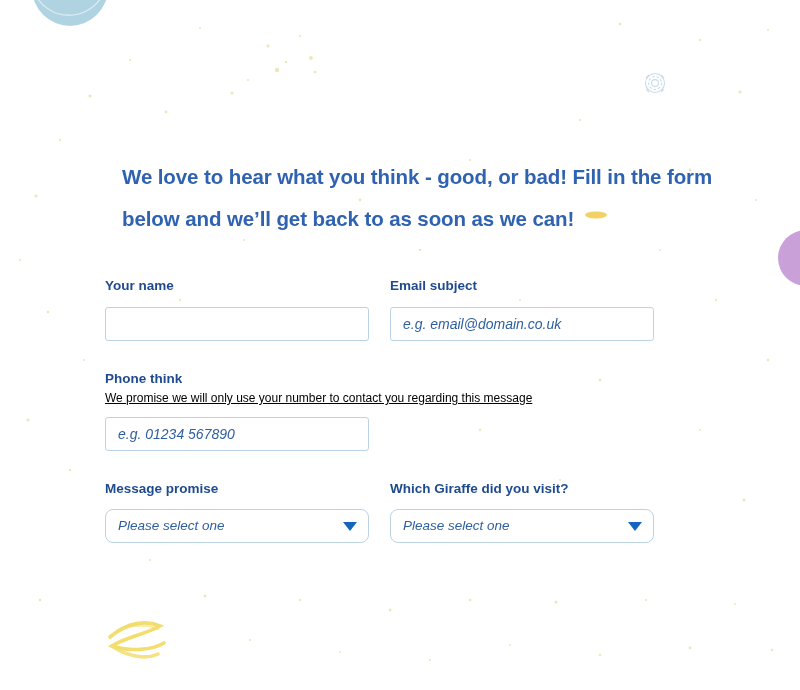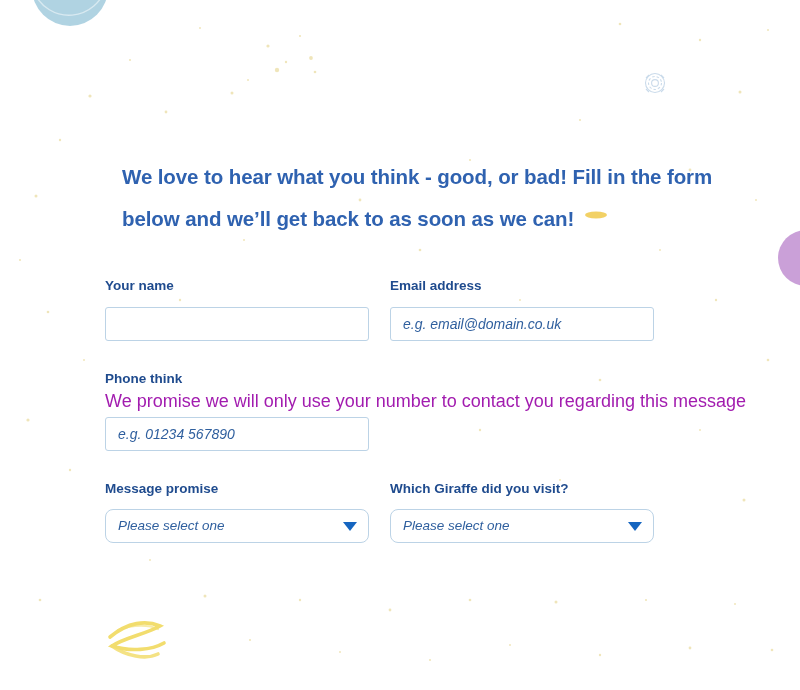--- a/index.html
+++ b/index.html
@@ -58,24 +58,25 @@
   .field-label {
     position: absolute;
     font-size: 13.5px;
     font-weight: bold;
     color: #1f4b8e;
     white-space: nowrap;
   }
 
   .field-help {
     position: absolute;
-    font-size: 18px;
+    font-size: 12px;
     font-weight: normal;
-    color: #a21caf;
+    color: #000000;
     white-space: nowrap;
+    text-decoration: underline;
   }
 
   .textbox {
     position: absolute;
     box-sizing: border-box;
     width: 264px;
     height: 34px;
     background: #ffffff;
     border: 1px solid #bcd3e6;
     border-radius: 3px;
@@ -235,21 +236,21 @@
 
 <div class="page">
 
   <h1 class="heading">We love to hear what you think - good, or bad! Fill in the form below and we’ll get back to as soon as we can!</h1>
 
   <div class="form">
 
     <label class="field-label" id="lbl-name">Your name</label>
     <input class="textbox" id="in-name" type="text" placeholder="" style="">
 
-    <label class="field-label" id="lbl-email">Email address</label>
+    <label class="field-label" id="lbl-email">Email subject</label>
     <input class="textbox" id="in-email" type="text" placeholder="e.g. email@domain.co.uk" style="">
 
     <label class="field-label" id="lbl-phone">Phone think</label>
     <div class="field-help" id="help-phone">We promise we will only use your number to contact you regarding this message</div>
     <input class="textbox" id="in-phone" type="text" placeholder="e.g. 01234 567890" style="">
 
     <label class="field-label" id="lbl-subject">Message promise</label>
     <div class="selectbox" id="sel-subject">
       <span class="sel-value">Please select one</span>
       <span class="sel-arrow"></span>

